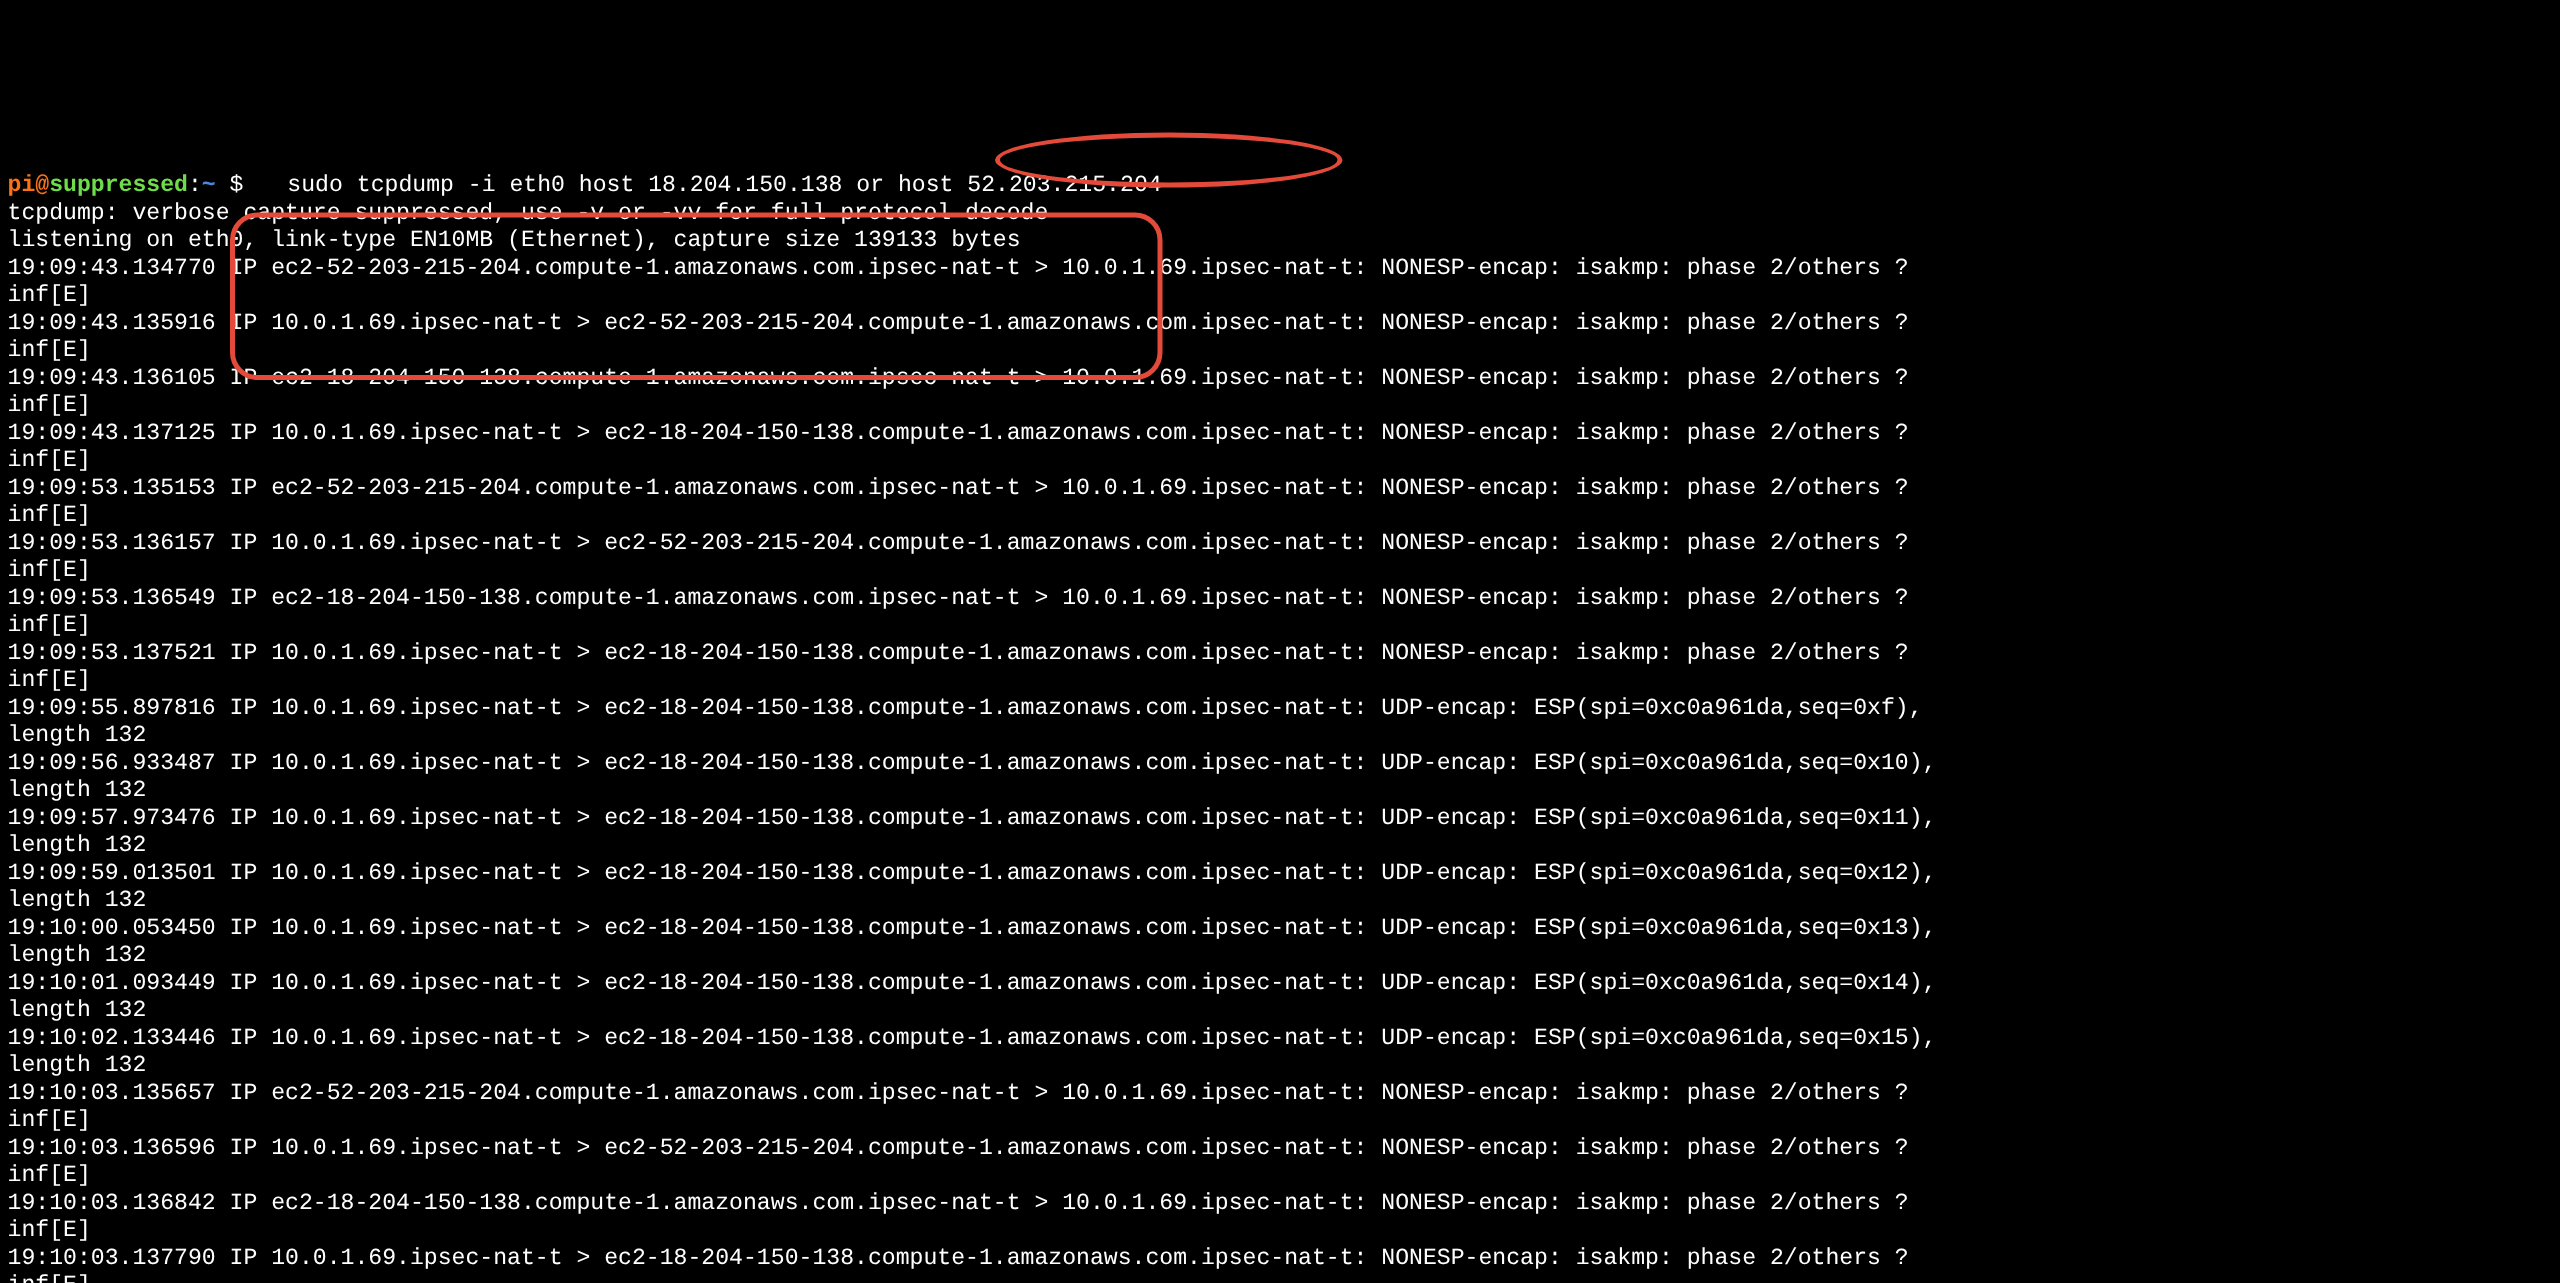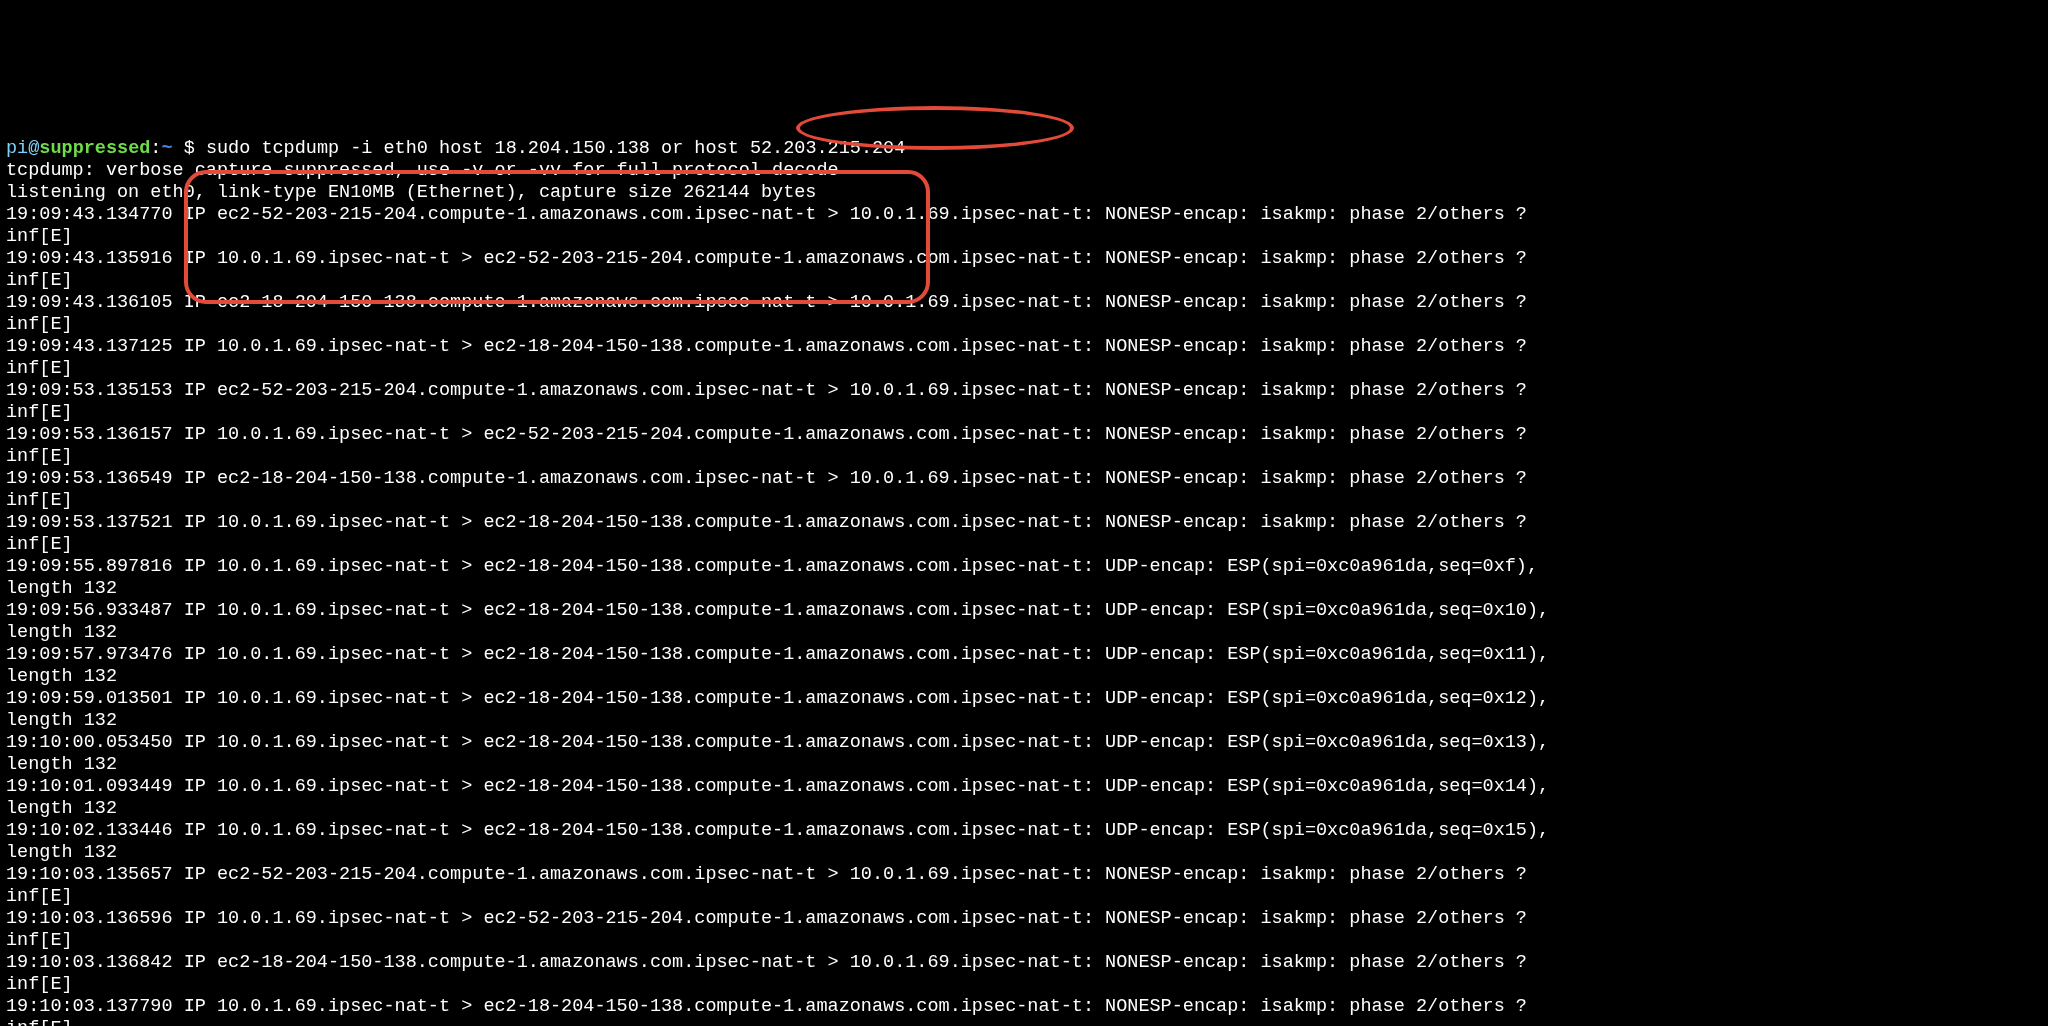--- a/index.html
+++ b/index.html
@@ -12,25 +12,25 @@
     line-height: 22px;
     width: 2048px;
     height: 1026px;
     overflow: hidden;
     white-space: pre;
   }
   .terminal {
     padding: 6px 6px;
     position: relative;
   }
-  .prompt-user { color: #7dd3fc; font-weight: normal; }
+  .prompt-user { color: #f97316; font-weight: bold; }
   .prompt-host { color: #6fdc4a; font-weight: bold; }
   .prompt-path { color: #4a88e0; font-weight: bold; }
   .prompt-dollar { color: #fff; }
-  .cmd { color: #fff; }
+  .cmd { color: #fff; margin-left: 24px; }
   .out { color: #fff; }
 
   
   .anno-ellipse {
     position: absolute;
     border: 4px solid #e34a3a;
     border-radius: 50%;
     background: transparent;
     pointer-events: none;
   }
@@ -44,21 +44,21 @@
   }
 </style>
 </head>
 <body>
 <div class="terminal">
 
 
 
 <div><span class="prompt-user">pi</span><span class="prompt-user">@</span><span class="prompt-host">suppressed</span><span class="out">:</span><span class="prompt-path">~</span><span class="prompt-dollar"> $ </span><span class="cmd">sudo tcpdump -i eth0 host 18.204.150.138 or host 52.203.215.204</span>
 <span class="out">tcpdump: verbose capture suppressed, use -v or -vv for full protocol decode</span>
-<span class="out">listening on eth0, link-type EN10MB (Ethernet), capture size 262144 bytes</span>
+<span class="out">listening on eth0, link-type EN10MB (Ethernet), capture size 139133 bytes</span>
 <span id="output-lines">19:09:43.134770 IP ec2-52-203-215-204.compute-1.amazonaws.com.ipsec-nat-t &gt; 10.0.1.69.ipsec-nat-t: NONESP-encap: isakmp: phase 2/others ?
 inf[E]
 19:09:43.135916 IP 10.0.1.69.ipsec-nat-t &gt; ec2-52-203-215-204.compute-1.amazonaws.com.ipsec-nat-t: NONESP-encap: isakmp: phase 2/others ?
 inf[E]
 19:09:43.136105 IP ec2-18-204-150-138.compute-1.amazonaws.com.ipsec-nat-t &gt; 10.0.1.69.ipsec-nat-t: NONESP-encap: isakmp: phase 2/others ?
 inf[E]
 19:09:43.137125 IP 10.0.1.69.ipsec-nat-t &gt; ec2-18-204-150-138.compute-1.amazonaws.com.ipsec-nat-t: NONESP-encap: isakmp: phase 2/others ?
 inf[E]
 19:09:53.135153 IP ec2-52-203-215-204.compute-1.amazonaws.com.ipsec-nat-t &gt; 10.0.1.69.ipsec-nat-t: NONESP-encap: isakmp: phase 2/others ?
 inf[E]

